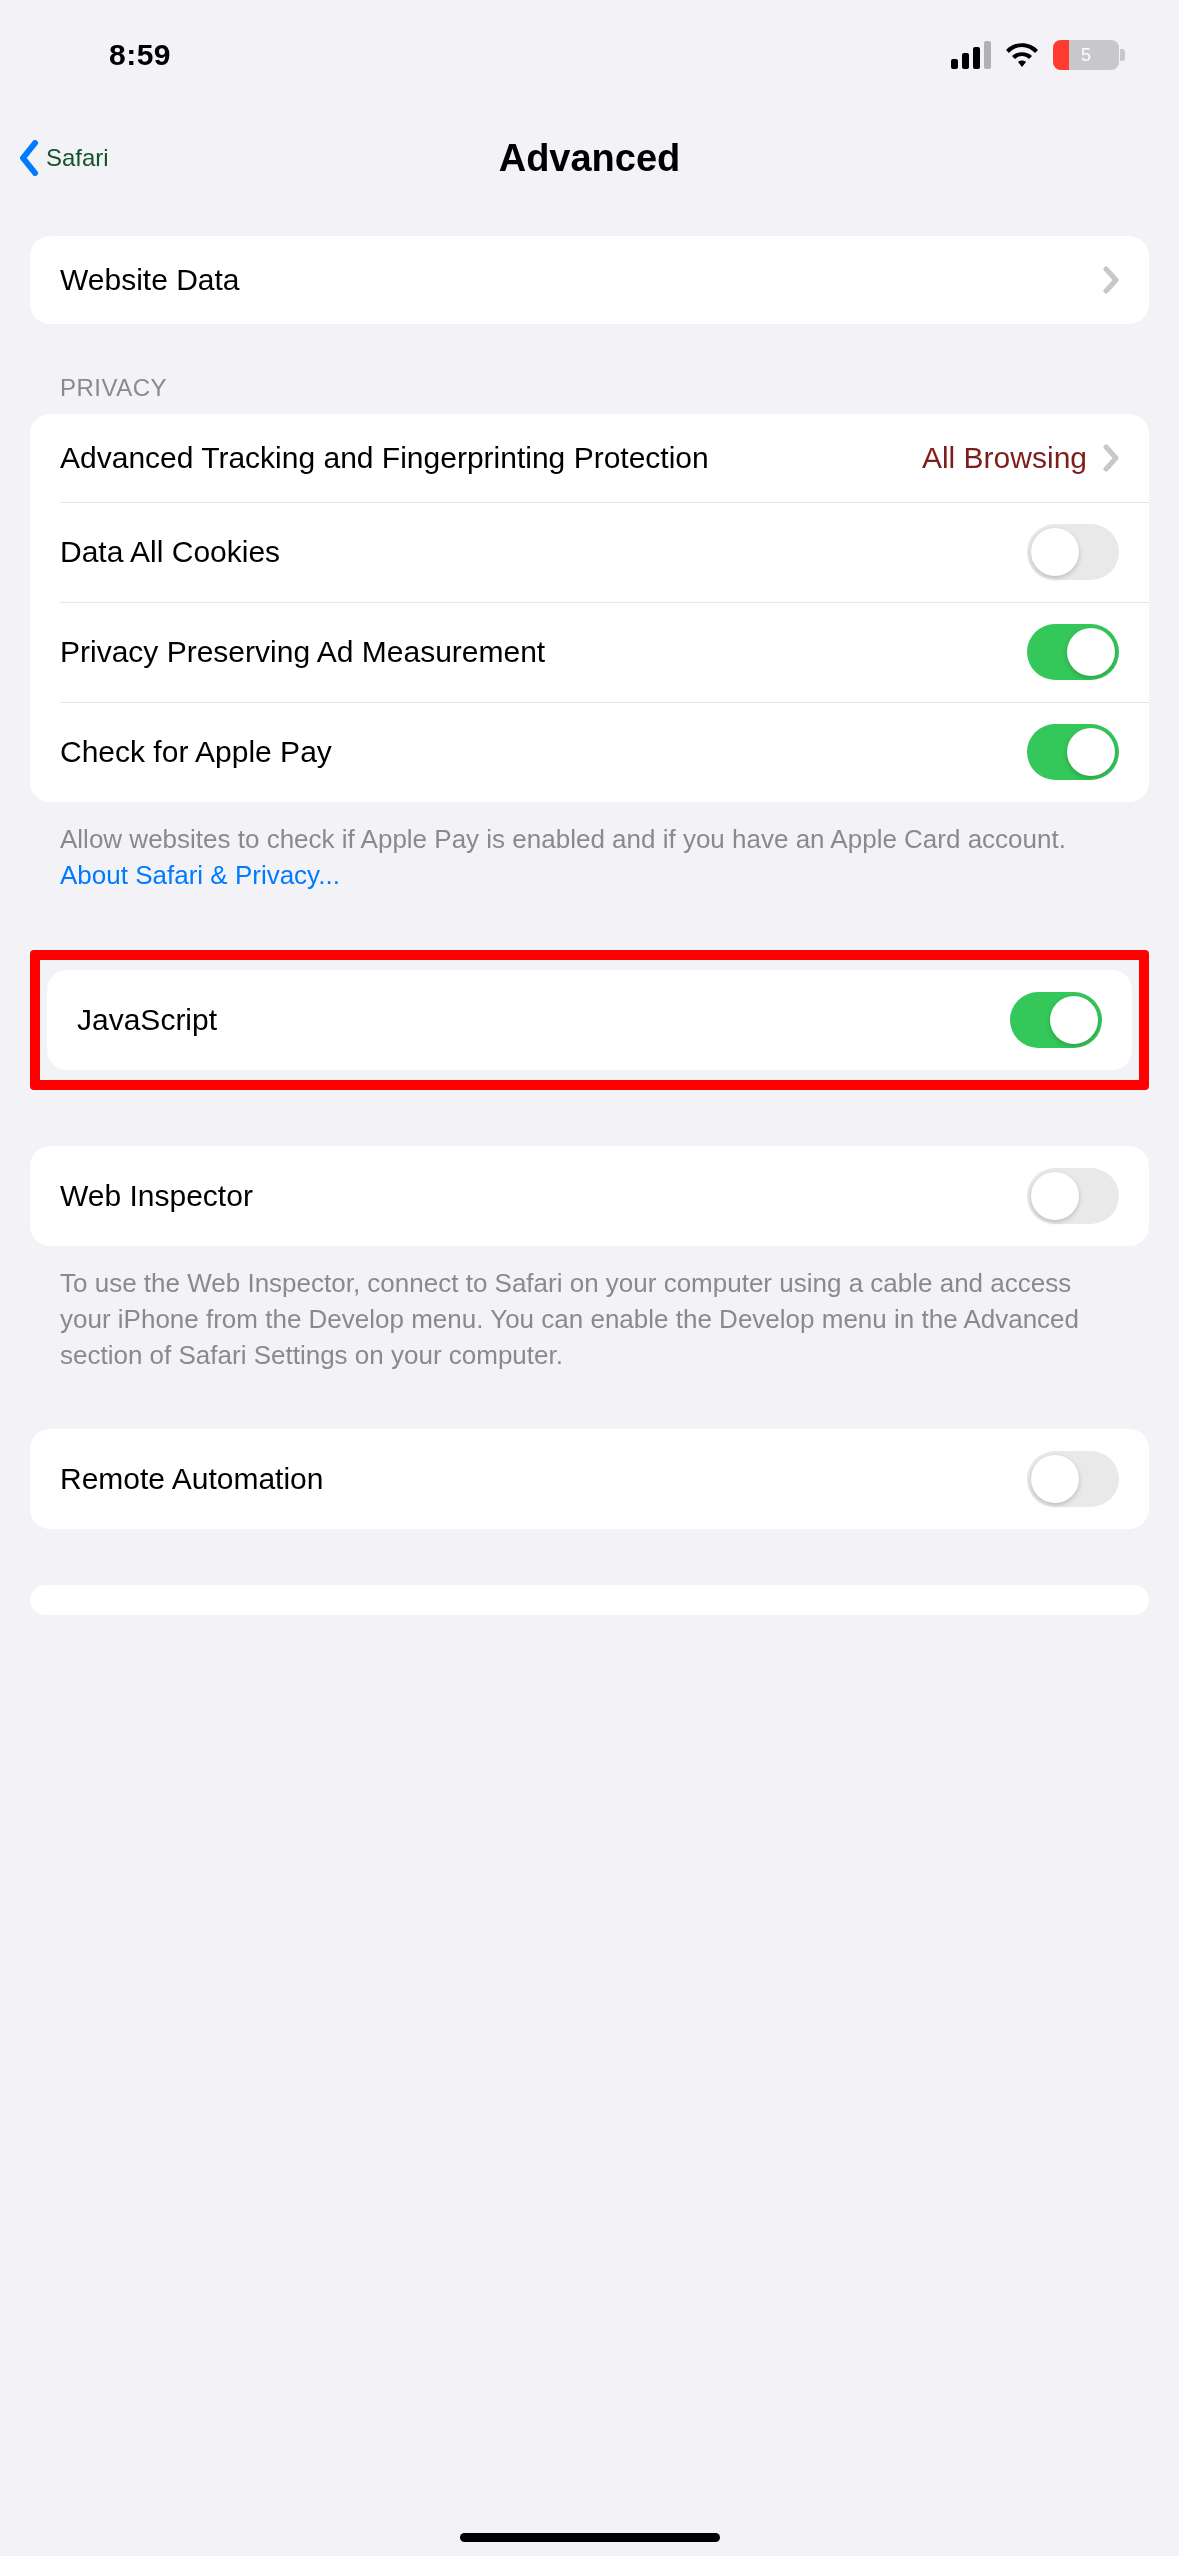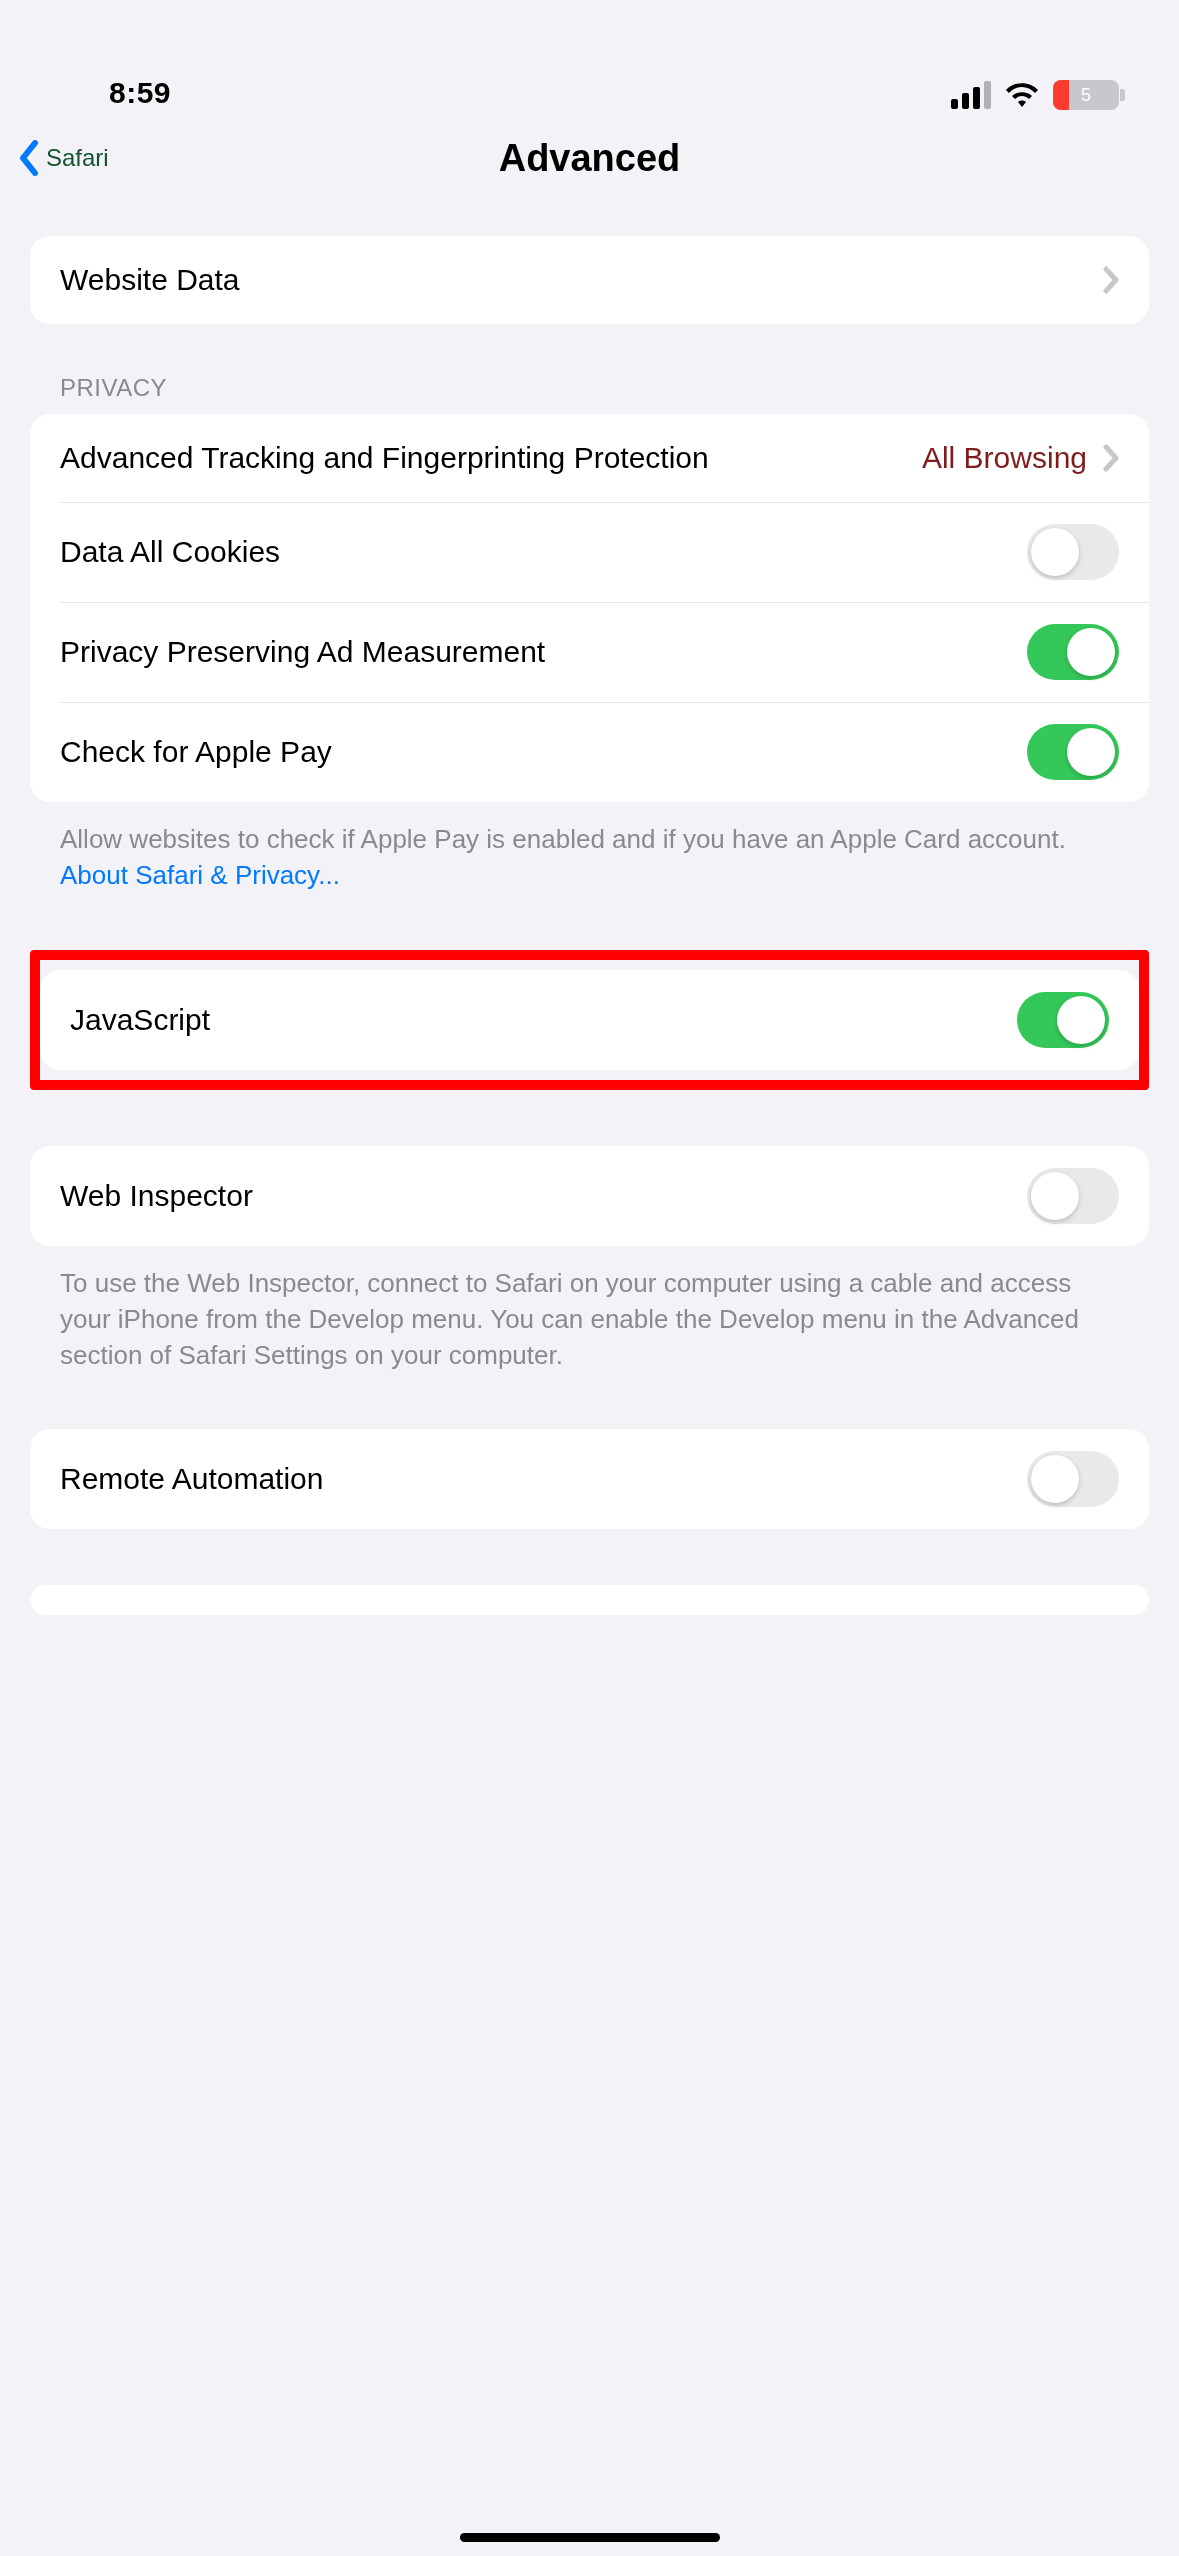--- a/index.html
+++ b/index.html
@@ -8,21 +8,21 @@
     font-family: -apple-system, "SF Pro Text", "Helvetica Neue", Arial, sans-serif;
     background: #f2f2f7;
     color: #000;
     -webkit-font-smoothing: antialiased;
   }
 
   
   .status-bar {
     height: 110px;
     display: flex;
-    align-items: flex-end;
+    align-items: center;
     justify-content: space-between;
     padding: 0 60px 0 0;
   }
   .status-time {
     font-size: 30px;
     font-weight: 600;
     letter-spacing: 0.5px;
     width: 280px;
     text-align: center;
   }
@@ -181,21 +181,21 @@
     font-size: 26px;
     display: inline-block;
   }
 
   .highlight-box {
     border: 10px solid #ff0000;
     border-radius: 4px;
     margin-top: 56px;
     padding: 10px 0;
   }
-  .highlight-box .group { margin: 0 0; }
+  .highlight-box .group { margin: 0 7px; }
 
   .home-indicator {
     position: absolute;
     bottom: 14px;
     left: 50%;
     transform: translateX(-50%);
     width: 260px;
     height: 9px;
     background: #000;
     border-radius: 5px;

